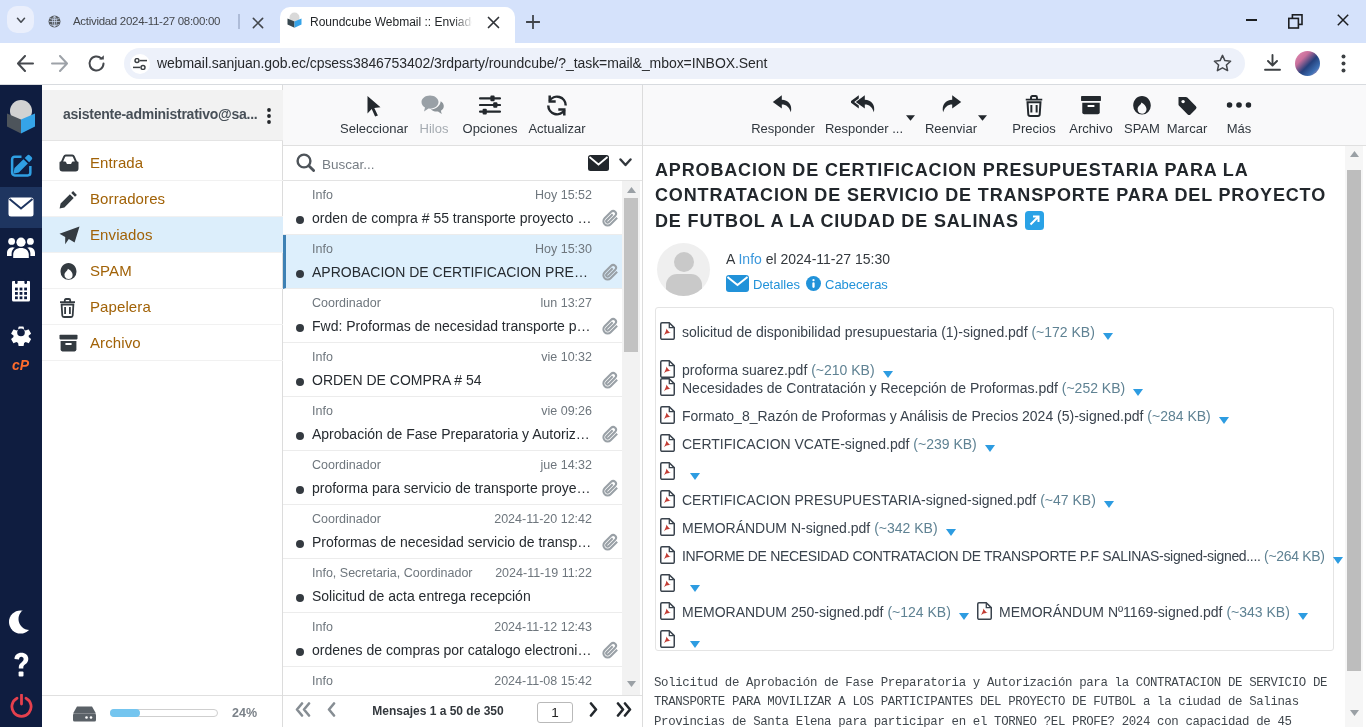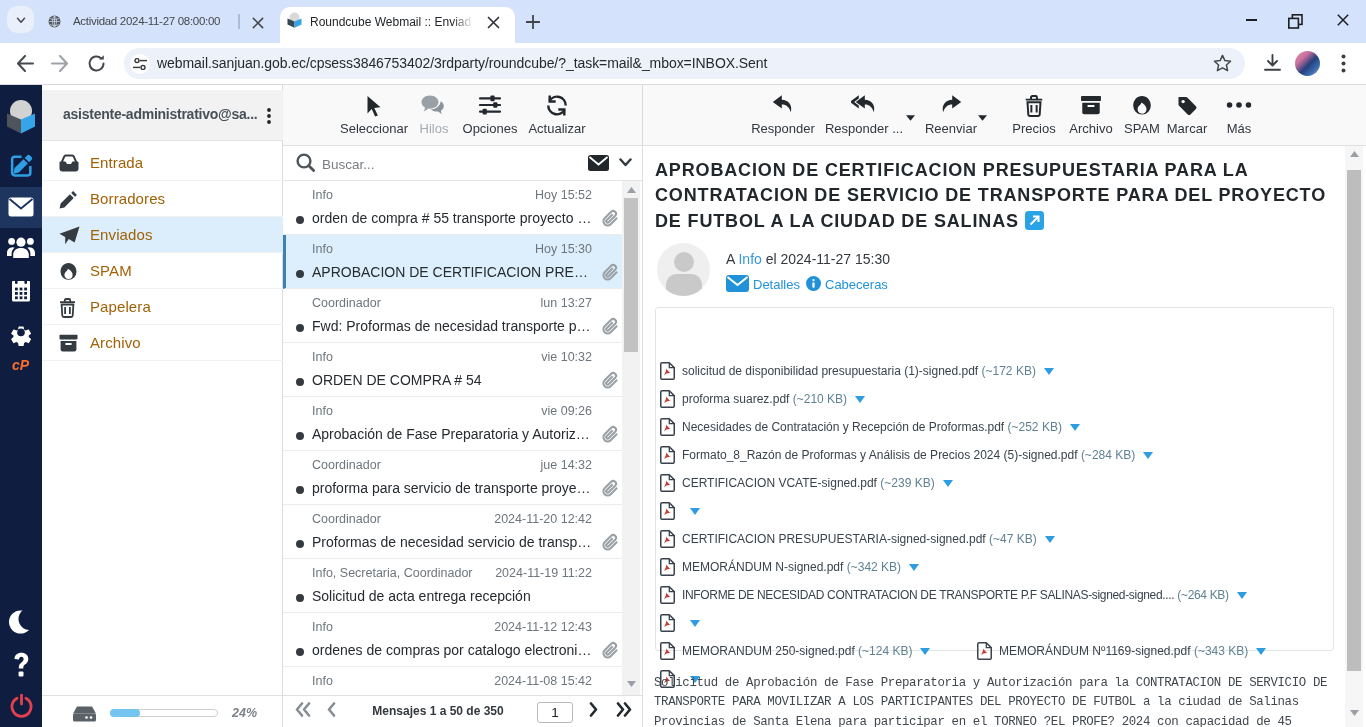--- a/index.html
+++ b/index.html
@@ -50,26 +50,26 @@
   .mdot { position:absolute; left:13px; top:35px; width:8px; height:8px; border-radius:50%; background:#343a40; }
   .mclip { position:absolute; right:6px; top:28px; }
 
   
   .sbtrack { position:absolute; background:#f2f2f2; }
   .sbthumb { position:absolute; background:#c2c2c2; }
 
   
   #listfoot { left:0; top:610px; width:359px; height:50px; background:#fff; border-top:1px solid #e0e0e0; }
   
-  #quota { left:0; top:610px; width:240px; height:33px; background:#fff; border-top:1px solid #e0e0e0;font-style:italic; }
+  #quota { left:0; top:610px; width:240px; height:33px; background:#fff; border-top:1px solid #e0e0e0; }
 
   
   #subject { left:12px; top:73px; width:700px; font-size:18px; line-height:25.4px; font-weight:bold; color:#22272c; letter-spacing:0.85px; }
-  .att { position:absolute; left:17px; height:28px; white-space:nowrap; font-size:12px; color:#3a434d;
-         display:flex; align-items:center;margin-top:45px; }
+  .att { position:absolute; left:17px; height:28px; white-space:nowrap; font-size:14px; color:#3a434d;
+         display:flex; align-items:flex-end; }
   .att .pi { margin-right:7px; flex:none; }
   .att .cr { margin-left:8px; flex:none; }
   .att .sz { color:#5f8293; }
   #mailbody { left:11px; top:589px; width:690px; font-family:"Liberation Mono", monospace; font-size:12.4px; line-height:19.4px; letter-spacing:-0.35px; color:#40474d; white-space:nowrap; }
 </style>
 </head>
 <body>
 <svg width="0" height="0" style="position:absolute">
     <defs>
       <g id="pdfi">
@@ -547,21 +547,21 @@
           <svg class="pi" width="15" height="18" viewBox="0 0 15 18">
             <path d="M2 0.75 h7.2 L14.25 5.6 V16 a1.3 1.3 0 0 1-1.3 1.3 H2 A1.3 1.3 0 0 1 0.75 16 V2 A1.3 1.3 0 0 1 2 0.75 Z" fill="none" stroke="#3a434d" stroke-width="1.5"></path>
             <path d="M9.3 0.75 V5.7 H14.25" fill="none" stroke="#3a434d" stroke-width="1.3"></path>
             <path d="M4 13.2 c1.6-3.2 2.4-5.4 2.4-6.8 c1.3 2.2 2.6 3.8 4.4 4.7 c-2.6-0.4-4.7 0.1-6.8 2.1 Z" fill="#c23b33"></path>
           </svg>
           <span>solicitud de disponibilidad presupuestaria (1)-signed.pdf <span class="sz">(~172 KB)</span></span>
           <svg class="cr" width="10" height="7" viewBox="0 0 10 7">
             <path d="M5 7 L10 0 H0 Z" fill="#2d9ce1"></path>
           </svg>
         </div>
-      <div class="att" style="top:255px">
+      <div class="att" style="top:265px">
           <svg class="pi" width="15" height="18" viewBox="0 0 15 18">
             <use href="#pdfi"></use>
           </svg>
           <span>proforma suarez.pdf <span class="sz">(~210 KB)</span></span>
           <svg class="cr" width="10" height="7" viewBox="0 0 10 7">
             <path d="M5 7 L10 0 H0 Z" fill="#2d9ce1"></path>
           </svg>
         </div>
       <div class="att" style="top:283px">
           <svg class="pi" width="15" height="18" viewBox="0 0 15 18">

